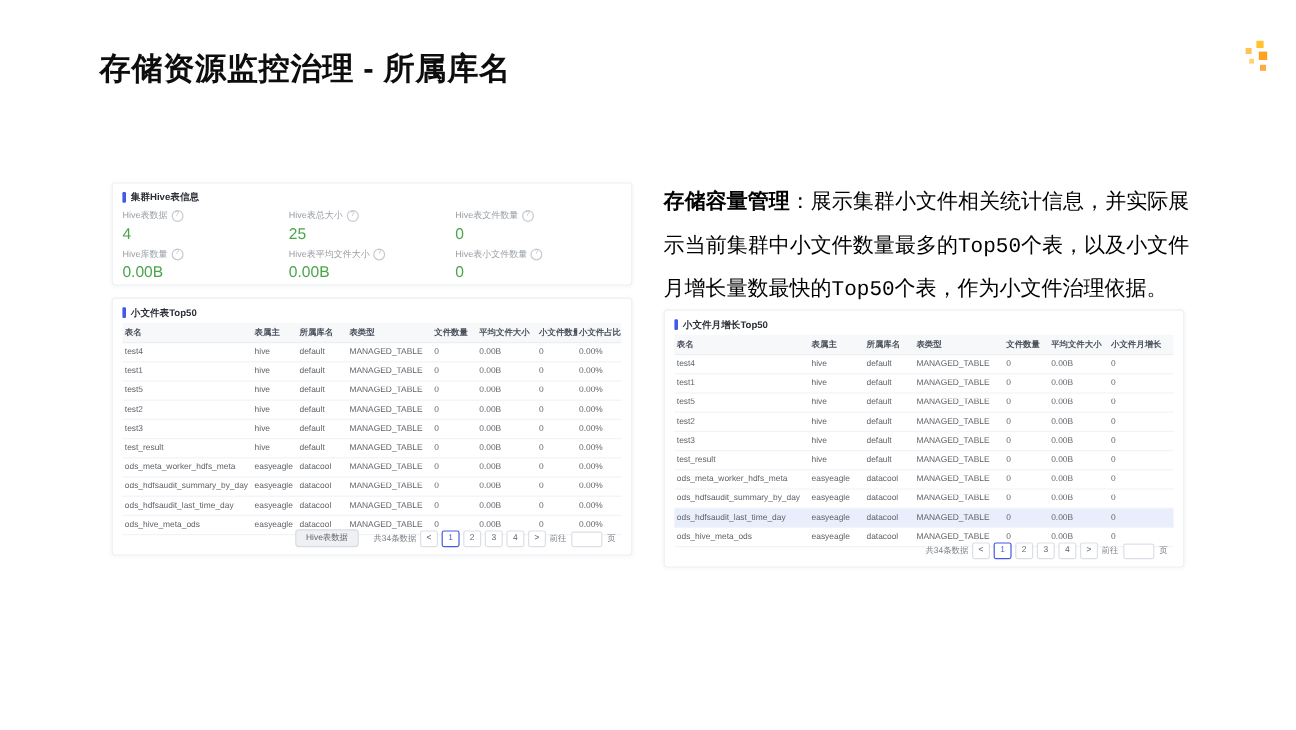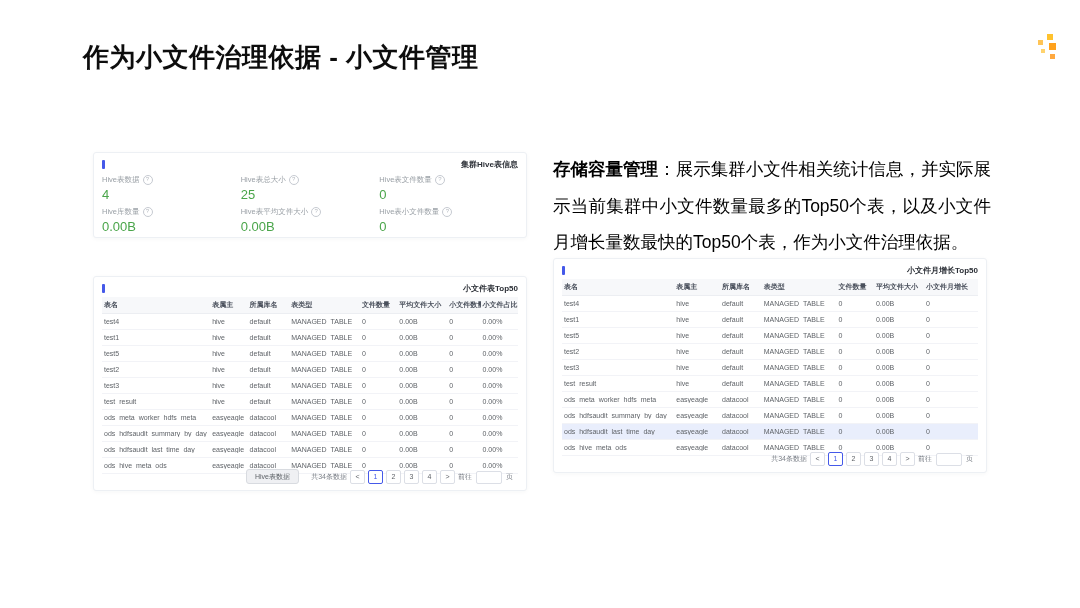--- a/index.html
+++ b/index.html
@@ -19,23 +19,23 @@
     font-size:29px;font-weight:800;font-style:italic;letter-spacing:-.5px;
     background:linear-gradient(100deg,#ffc41e 5%,#ff9a00 45%,#ff5a00 95%);
     -webkit-background-clip:text;background-clip:text;color:transparent;
   }
   
   .card{
     position:absolute;background:#fff;border:1px solid #edf0f4;border-radius:3px;
     box-shadow:0 1px 4px rgba(30,40,60,.04);
   }
   #stats-card{left:93px;top:152px;width:432px;height:84px;}
-  #left-card {left:93px;top:276px;width:432px;height:213px;}
+  #left-card {left:93px;top:248px;width:432px;height:213px;}
   #right-card{left:553px;top:258px;width:432px;height:213px;}
-  .panel-title{display:flex;align-items:center;gap:4px;padding:6px 8px 3px;justify-content:space-between;}
+  .panel-title{display:flex;align-items:center;gap:4px;padding:6px 8px 3px;}
   .panel-title .bar{width:3px;height:9px;background:#4559e9;border-radius:1px;}
   .panel-title .txt{font-size:8px;font-weight:bold;color:#2b2f36;}
   
   .stats-grid{display:grid;grid-template-columns:1fr 1fr 1fr;padding:2px 8px 0;row-gap:5px;}
   .stat .label{display:flex;align-items:center;gap:3px;font-size:7.5px;color:#9aa0a6;}
   .q-icon{width:8px;height:8px;border:1px solid #c6cad1;border-radius:50%;
     font-size:6px;line-height:7px;text-align:center;color:#b6bac1;flex:0 0 auto;}
   .stat .value{font-size:13px;color:#4aa54a;margin-top:2px;}
   
   .t-wrap{margin:0 8px;}
@@ -57,28 +57,28 @@
   .page-box{min-width:9px;height:12px;line-height:12px;text-align:center;
     border:1px solid #dcdfe6;border-radius:2px;background:#fff;color:#5f6368;
     padding:0 2px;cursor:pointer;}
   .page-box.active{border-color:#4559e9;color:#4559e9;}
   .goto-input{width:24px;height:11px;border:1px solid #dcdfe6;border-radius:2px;
     background:#fff;padding:0;margin:0 1px;}
   
   .desc{
     position:absolute;left:553px;top:151px;width:438px;
     font-size:17.5px;line-height:36.5px;color:#000;text-align:justify;
-    font-family:Liberation Sans, sans-serif;
+    font-family:Liberation Mono, monospace;
   }
   .desc b{font-weight:bold;}
 </style>
 </head>
 <body>
 
-<div class="slide-title">作为小文件治理依据 - 小文件管理</div>
+<div class="slide-title">存储资源监控治理 - 所属库名</div>
 
 <div class="logo">
   <span class="logo-squares">
     <i style="left:11px;top:3px;width:6px;height:6px;background:#ffc22e;"></i>
     <i style="left:2px;top:9px;width:5px;height:5px;background:#ffb01e;opacity:.75;"></i>
     <i style="left:13px;top:12px;width:7px;height:7px;background:#ffa21e;"></i>
     <i style="left:5px;top:18px;width:4px;height:4px;background:#ffd36e;"></i>
     <i style="left:14px;top:23px;width:5px;height:5px;background:#ff9a1e;opacity:.85;"></i>
   </span>
 </div>

